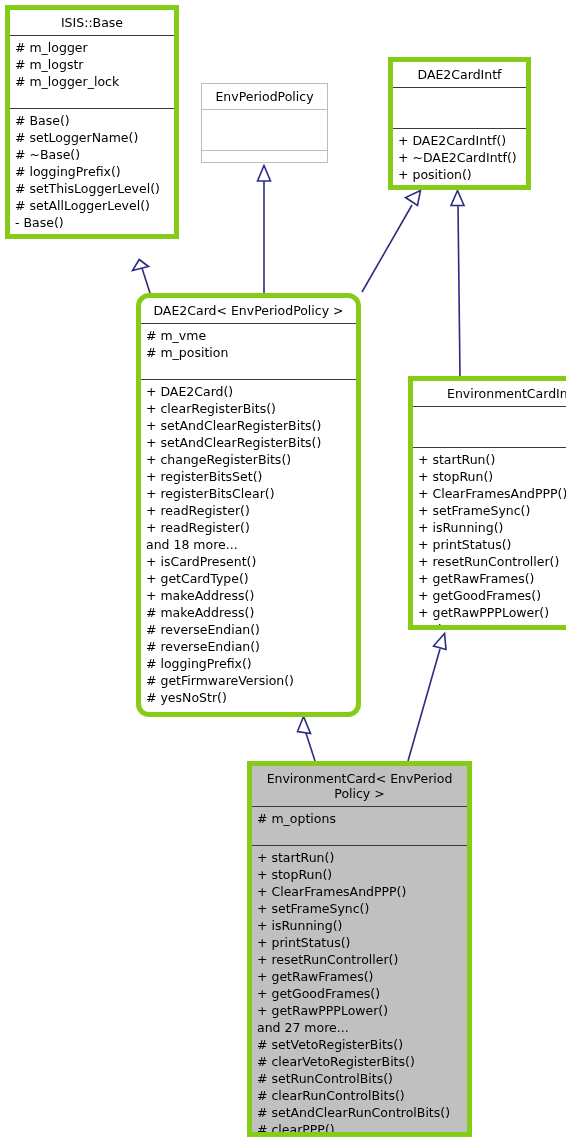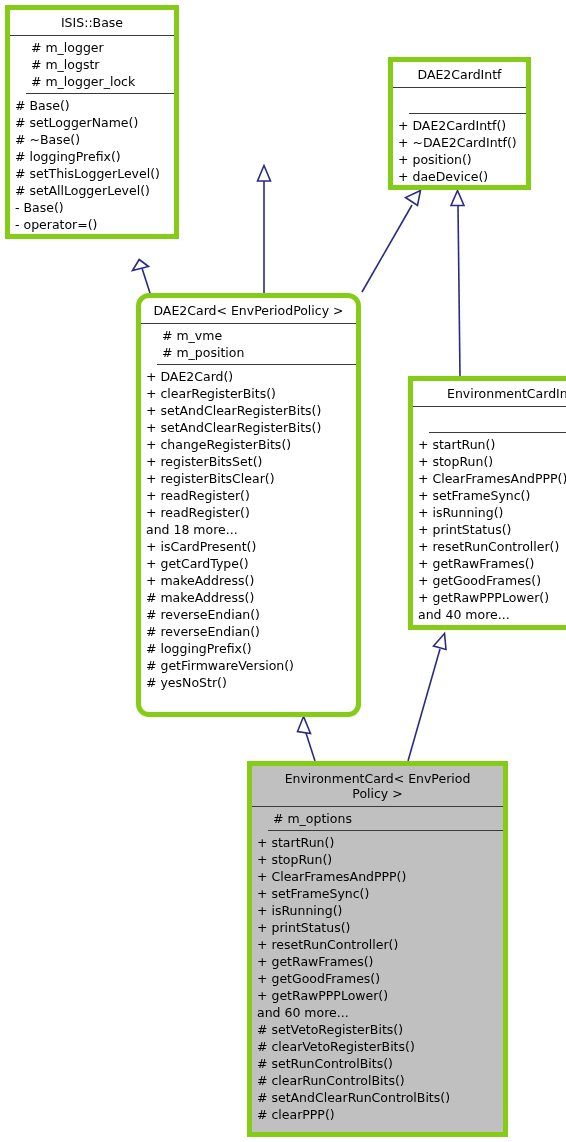--- a/index.html
+++ b/index.html
@@ -43,22 +43,21 @@
     color: #000000;
     line-height: 15px;
     padding: 5px 4px 5px 4px;
     border-bottom: 1px solid #3a3a3a;
     white-space: pre-line;
   }
   .faint .uml-title { border-bottom: 1px solid #bdbdbd; }
   .uml-attrs {
     box-sizing: border-box;
     border-bottom: 1px solid #3a3a3a;
-    padding: 3px 0 3px 5px;
-    margin-left: 16px;
+    padding: 3px 0 18px 5px;
   }
   .faint .uml-attrs { border-bottom: 1px solid #bdbdbd; }
   .uml-ops {
     box-sizing: border-box;
     padding: 3px 0 3px 5px;
   }
   .uml-row {
     font-size: 12.5px;
     color: #000000;
     line-height: 17px;
@@ -116,20 +115,29 @@
         <div class="uml-row"># setLoggerName()</div>
         <div class="uml-row"># ~Base()</div>
         <div class="uml-row"># loggingPrefix()</div>
         <div class="uml-row"># setThisLoggerLevel()</div>
         <div class="uml-row"># setAllLoggerLevel()</div>
         <div class="uml-row">- Base()</div>
         <div class="uml-row">- operator=()</div>
       </div>
   </div>
 
+  <div class="umlbox faint" style="left:201px; top:83px; width:127px; height:80px;">
+    <div class="uml-title">EnvPeriodPolicy</div>
+    <div class="uml-attrs">
+        <div class="uml-row spacer-row"></div>
+      </div>
+    <div class="uml-ops">
+        <div class="uml-row spacer-row"></div>
+      </div>
+  </div>
 
   <div class="umlbox" style="left:388px; top:57px; width:143px; height:133px;">
     <div class="uml-title">DAE2CardIntf</div>
     <div class="uml-attrs">
         <div class="uml-row spacer-row"></div>
       </div>
     <div class="uml-ops">
         <div class="uml-row">+ DAE2CardIntf()</div>
         <div class="uml-row">+ ~DAE2CardIntf()</div>
         <div class="uml-row">+ position()</div>
@@ -179,38 +187,38 @@
         <div class="uml-row">+ isRunning()</div>
         <div class="uml-row">+ printStatus()</div>
         <div class="uml-row">+ resetRunController()</div>
         <div class="uml-row">+ getRawFrames()</div>
         <div class="uml-row">+ getGoodFrames()</div>
         <div class="uml-row">+ getRawPPPLower()</div>
         <div class="uml-row">and 40 more...</div>
       </div>
   </div>
 
-  <div class="umlbox shaded" style="left:247px; top:761px; width:261px; height:376px;">
+  <div class="umlbox shaded" style="left:247px; top:761px; width:225px; height:376px;">
     <div class="uml-title">EnvironmentCard&lt; EnvPeriod
 Policy &gt;</div>
     <div class="uml-attrs">
         <div class="uml-row"># m_options</div>
       </div>
     <div class="uml-ops">
         <div class="uml-row">+ startRun()</div>
         <div class="uml-row">+ stopRun()</div>
         <div class="uml-row">+ ClearFramesAndPPP()</div>
         <div class="uml-row">+ setFrameSync()</div>
         <div class="uml-row">+ isRunning()</div>
         <div class="uml-row">+ printStatus()</div>
         <div class="uml-row">+ resetRunController()</div>
         <div class="uml-row">+ getRawFrames()</div>
         <div class="uml-row">+ getGoodFrames()</div>
         <div class="uml-row">+ getRawPPPLower()</div>
-        <div class="uml-row">and 60 more...</div>
+        <div class="uml-row">and 27 more...</div>
         <div class="uml-row"># setVetoRegisterBits()</div>
         <div class="uml-row"># clearVetoRegisterBits()</div>
         <div class="uml-row"># setRunControlBits()</div>
         <div class="uml-row"># clearRunControlBits()</div>
         <div class="uml-row"># setAndClearRunControlBits()</div>
         <div class="uml-row"># clearPPP()</div>
       </div>
   </div>
 
 </div>

